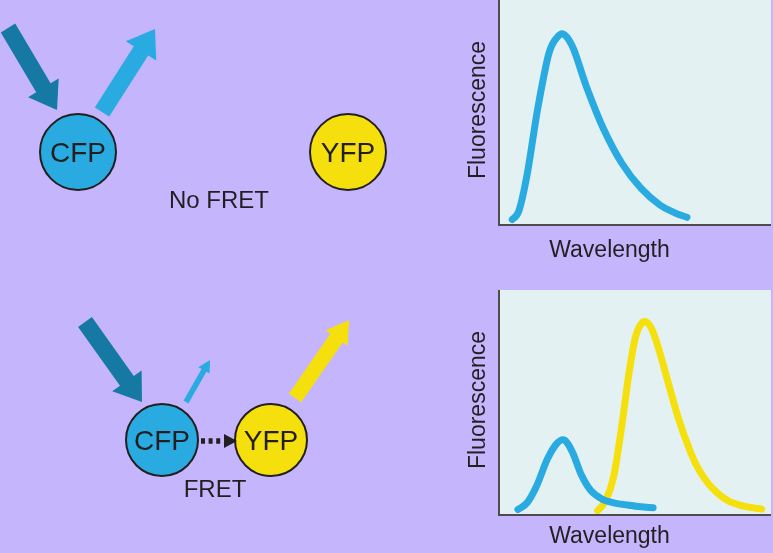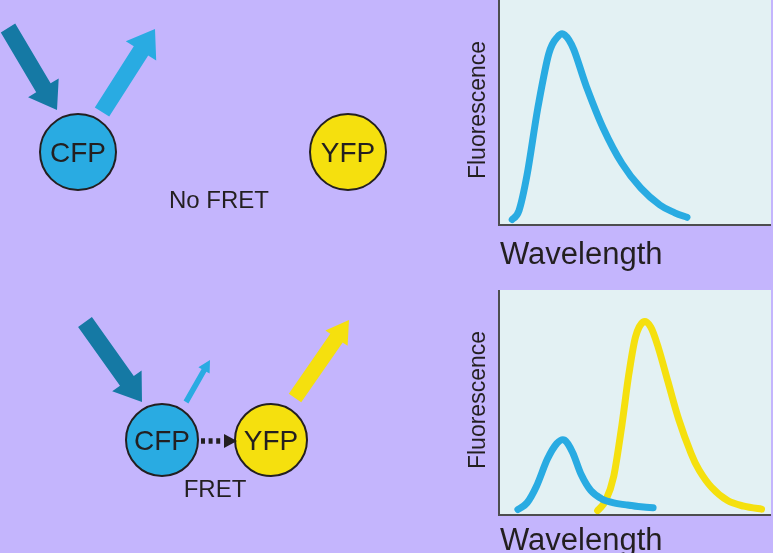--- a/index.html
+++ b/index.html
@@ -8,21 +8,21 @@
     font-family:"Liberation Sans",sans-serif;color:#231F20;
   }
   #diagram{position:absolute;left:0;top:0;}
   .svgtext{font-family:"Liberation Sans",sans-serif;fill:#231F20;text-anchor:middle;}
   .protein-label{font-size:28px;}
   .caption{font-size:24px;}
   .plot{position:absolute;border-left:2px solid #4D4D4F;border-bottom:2px solid #4D4D4F;}
   .plot-top{left:498px;top:0;width:271px;height:224px;}
   .plot-bottom{left:498px;top:290px;width:271px;height:224px;}
   .plot svg{display:block;}
-  .xlabel{position:absolute;left:500px;width:271px;text-align:left;font-size:31px;}
+  .xlabel{position:absolute;left:474px;width:271px;text-align:center;font-size:23px;}
   .xlabel-top{top:236px;}
   .xlabel-bottom{top:522px;}
   .ylabel{
     position:absolute;width:224px;height:28px;line-height:28px;text-align:center;
     font-size:23px;transform:rotate(-90deg);
   }
   .ylabel-top{left:365px;top:96px;}
   .ylabel-bottom{left:365px;top:386px;}
 </style>
 </head>

